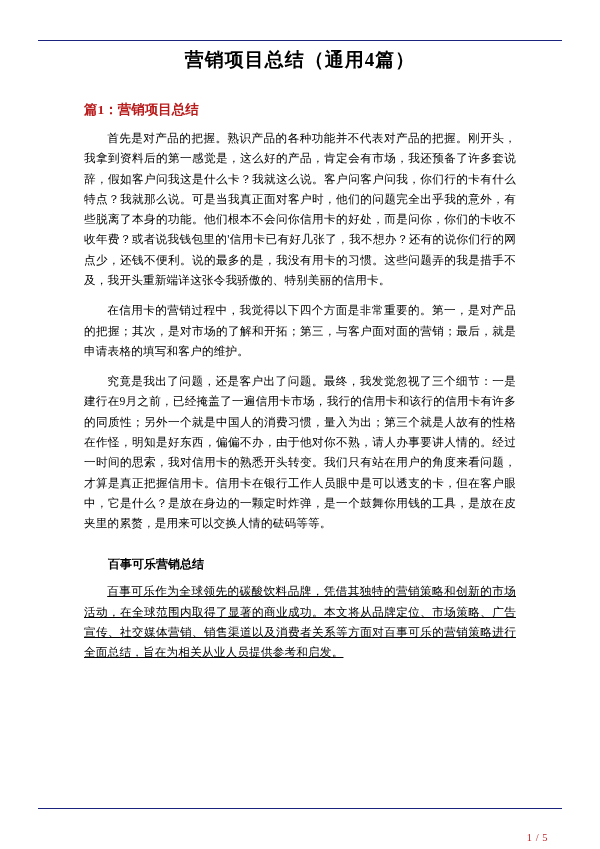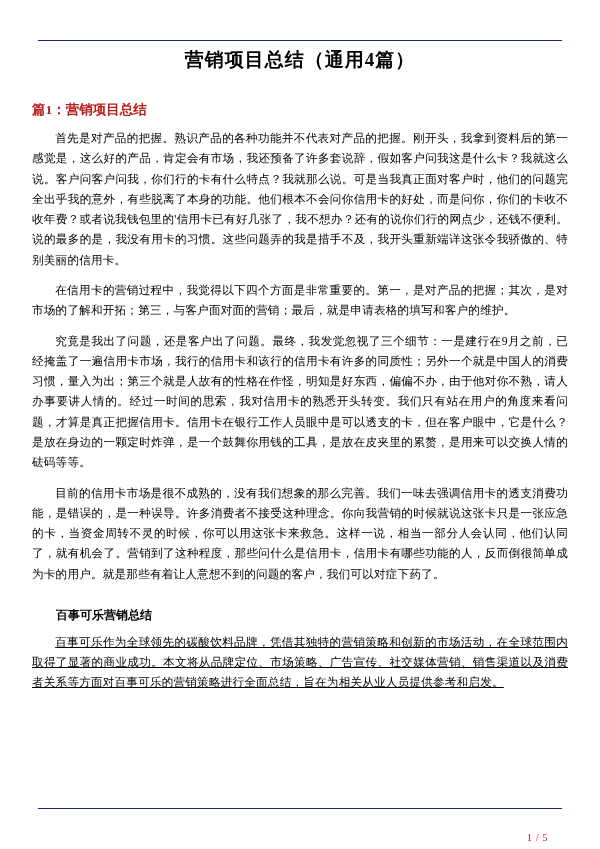--- a/index.html
+++ b/index.html
@@ -12,21 +12,21 @@
     height: 849px;
     font-family: "Liberation Serif", "DejaVu Serif", serif;
     color: #000000;
     position: relative;
     overflow: hidden;
   }
   .page {
     width: 600px;
     height: 849px;
     box-sizing: border-box;
-    padding: 0 32px;
+    padding: 0 84px;
     position: relative;
   }
   .rule-top {
     position: absolute;
     left: 38px;
     right: 38px;
     top: 40px;
     border-top: 1.5px solid #1a237e;
   }
   .rule-bottom {
@@ -86,21 +86,20 @@
 
   <div class="rule-top"></div>
 
   <h1 class="doc-title">营销项目总结（通用4篇）</h1>
 
   <div class="section">
     <div class="section-heading">篇1：营销项目总结</div>
     <p class="body">首先是对产品的把握。熟识产品的各种功能并不代表对产品的把握。刚开头，我拿到资料后的第一感觉是，这么好的产品，肯定会有市场，我还预备了许多套说辞，假如客户问我这是什么卡？我就这么说。客户问客户问我，你们行的卡有什么特点？我就那么说。可是当我真正面对客户时，他们的问题完全出乎我的意外，有些脱离了本身的功能。他们根本不会问你信用卡的好处，而是问你，你们的卡收不收年费？或者说我钱包里的'信用卡已有好几张了，我不想办？还有的说你们行的网点少，还钱不便利。说的最多的是，我没有用卡的习惯。这些问题弄的我是措手不及，我开头重新端详这张令我骄傲的、特别美丽的信用卡。</p>
     <p class="body">在信用卡的营销过程中，我觉得以下四个方面是非常重要的。第一，是对产品的把握；其次，是对市场的了解和开拓；第三，与客户面对面的营销；最后，就是申请表格的填写和客户的维护。</p>
     <p class="body">究竟是我出了问题，还是客户出了问题。最终，我发觉忽视了三个细节：一是建行在9月之前，已经掩盖了一遍信用卡市场，我行的信用卡和该行的信用卡有许多的同质性；另外一个就是中国人的消费习惯，量入为出；第三个就是人故有的性格在作怪，明知是好东西，偏偏不办，由于他对你不熟，请人办事要讲人情的。经过一时间的思索，我对信用卡的熟悉开头转变。我们只有站在用户的角度来看问题，才算是真正把握信用卡。信用卡在银行工作人员眼中是可以透支的卡，但在客户眼中，它是什么？是放在身边的一颗定时炸弹，是一个鼓舞你用钱的工具，是放在皮夹里的累赘，是用来可以交换人情的砝码等等。</p>
-    <p class="body">目前的信用卡市场是很不成熟的，没有我们想象的那么完善。我们一味去强调信用卡的透支消费功能，是错误的，是一种误导。许多消费者不接受这种理念。你向我营销的时候就说这张卡只是一张应急的卡，当资金周转不灵的时候，你可以用这张卡来救急。这样一说，相当一部分人会认同，他们认同了，就有机会了。营销到了这种程度，那些问什么是信用卡，信用卡有哪些功能的人，反而倒很简单成为卡的用户。就是那些有着让人意想不到的问题的客户，我们可以对症下药了。</p>
   </div>
 
   <div class="section">
     <div class="sub-heading">百事可乐营销总结</div>
     <p class="body tight">百事可乐作为全球领先的碳酸饮料品牌，凭借其独特的营销策略和创新的市场活动，在全球范围内取得了显著的商业成功。本文将从品牌定位、市场策略、广告宣传、社交媒体营销、销售渠道以及消费者关系等方面对百事可乐的营销策略进行全面总结，旨在为相关从业人员提供参考和启发。</p>
   </div>
 
   <div class="rule-bottom"></div>
   <div class="footer">1 / 5</div>
 

